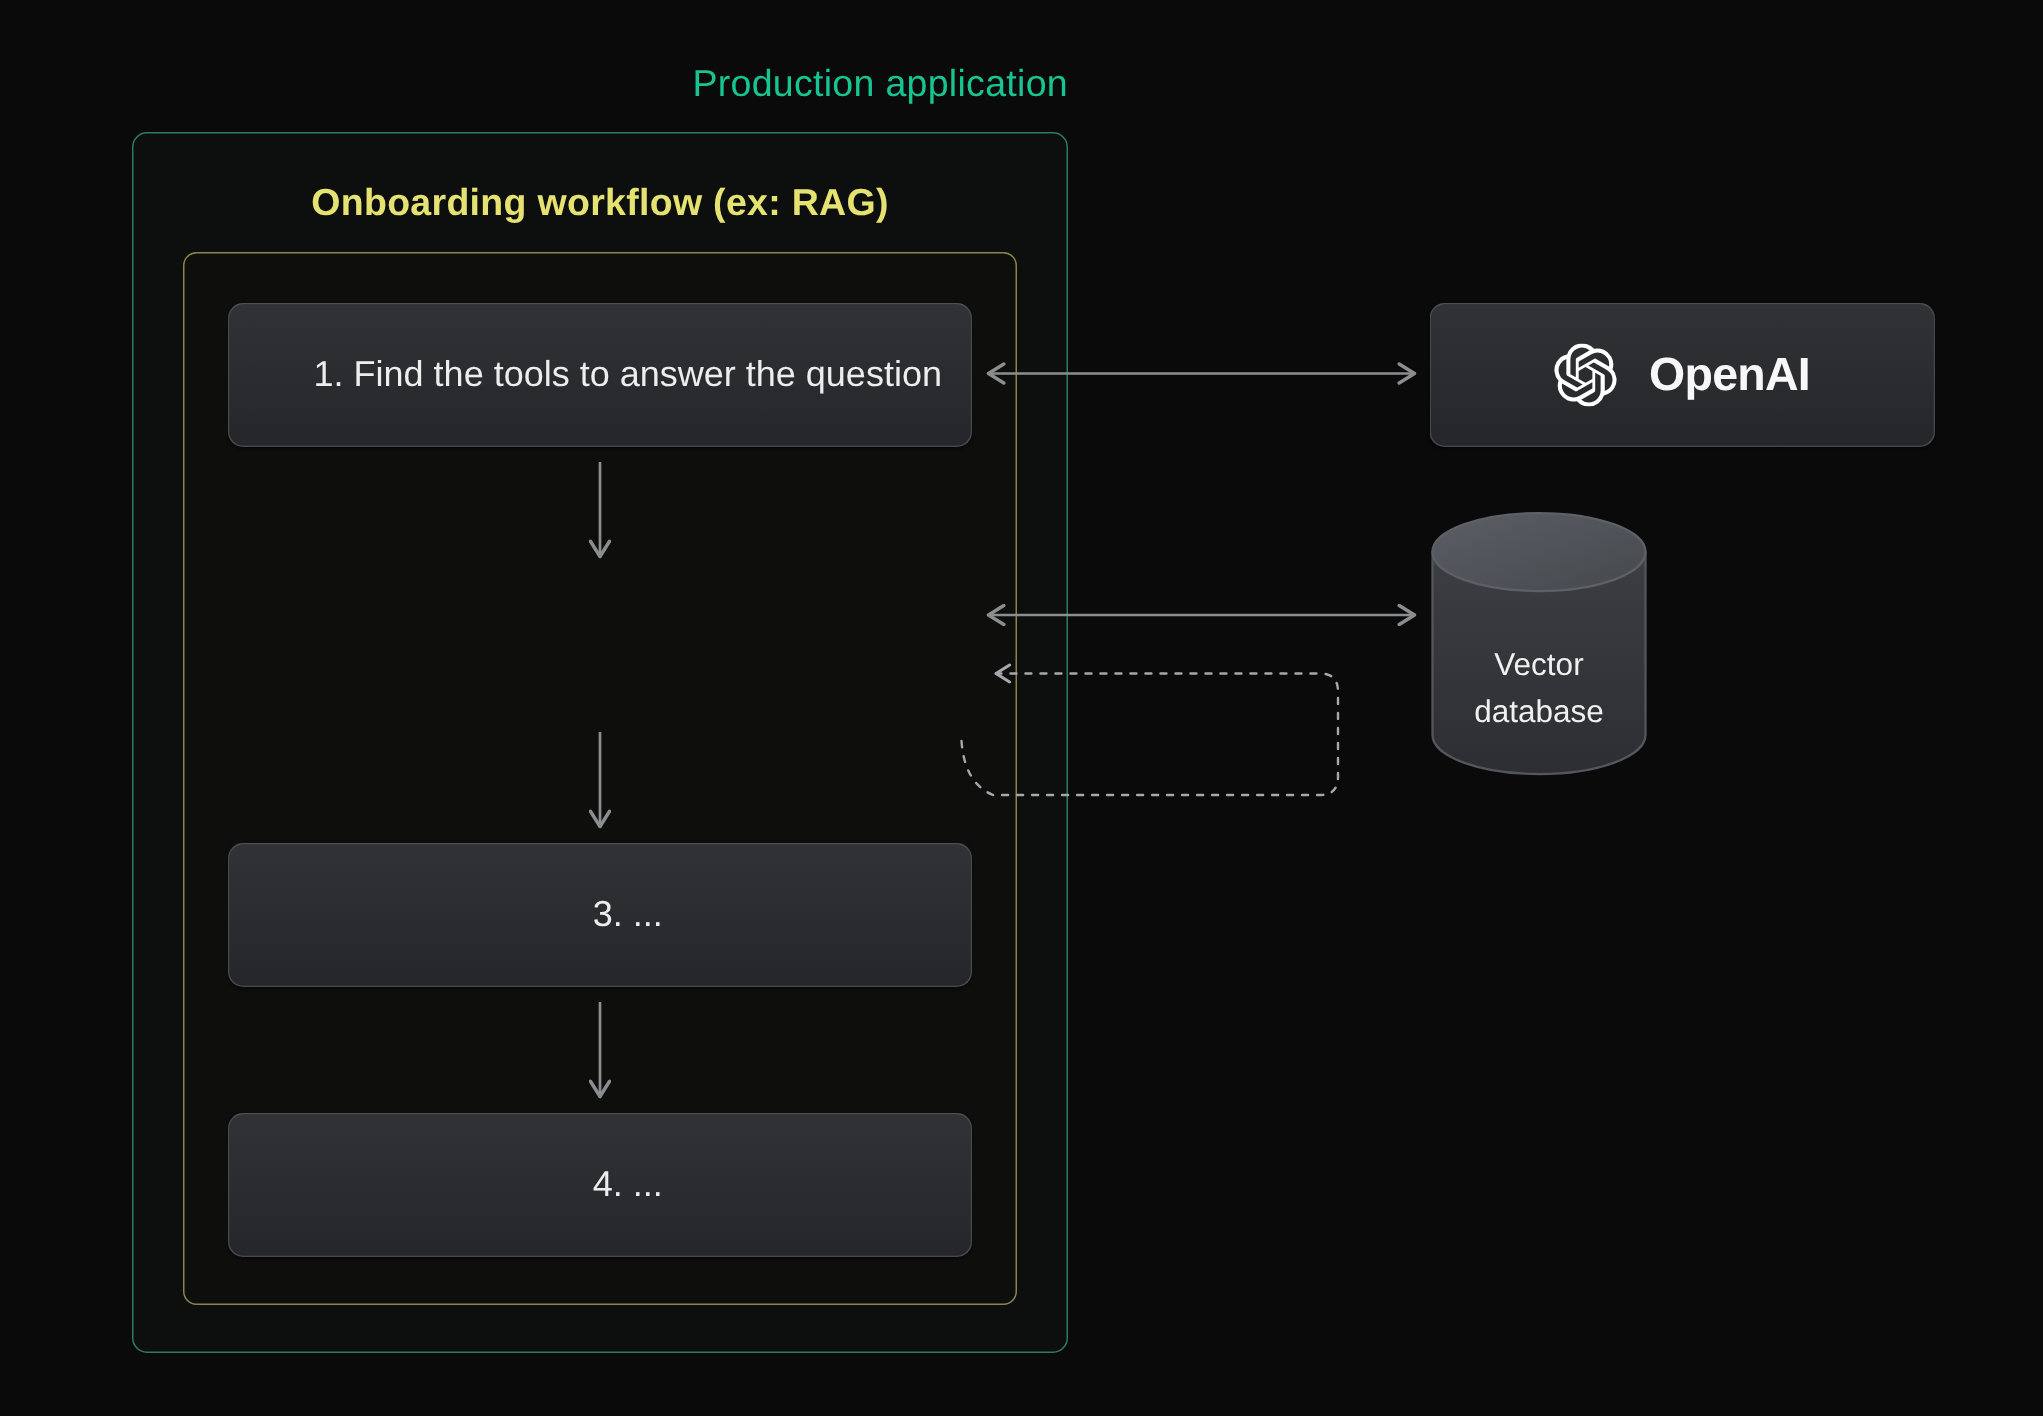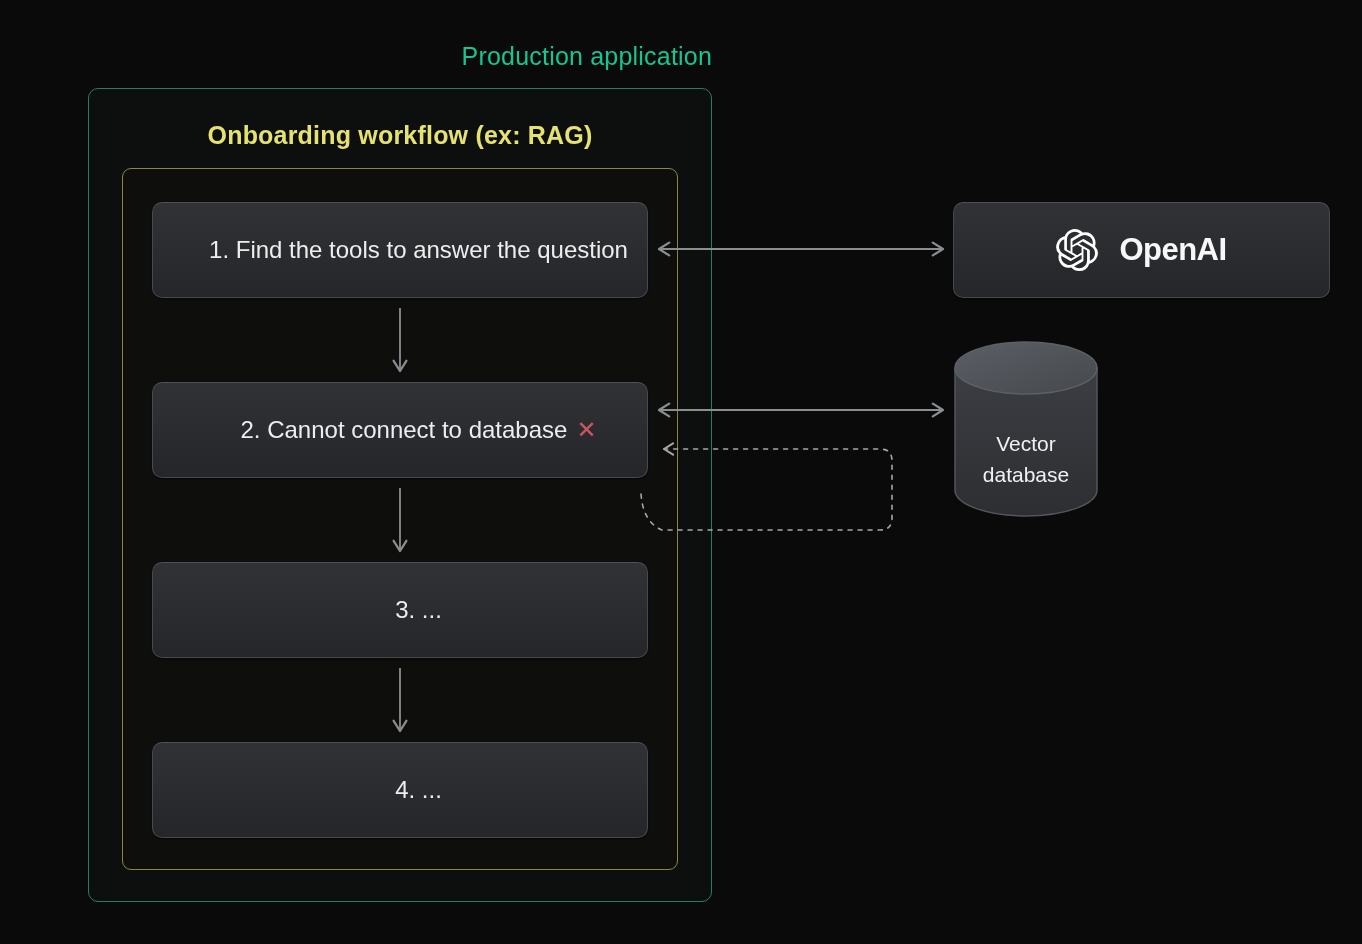--- a/index.html
+++ b/index.html
@@ -45,21 +45,21 @@
     border:1px solid var(--node-border);
     border-top-color:#4c4f53;
     border-radius:10px;
     display:flex;align-items:center;justify-content:center;
     color:var(--node-text);font-size:24px;
     box-shadow:0 1px 2px rgba(0,0,0,.5);
   }
   .step{left:152px;width:496px;height:96px;padding-left:37px;}
   .step .fail-x{color:var(--error-red);font-weight:600;margin-left:9px;font-size:24px;}
   .step-label{white-space:nowrap;}
-  .openai-node{left:953px;top:202px;width:377px;height:96px;gap:21px;}
+  .openai-node{left:953px;top:202px;width:337px;height:96px;gap:21px;}
   .openai-wordmark{font-size:31px;font-weight:700;color:#f7f7f8;letter-spacing:-0.5px;}
   .openai-logo{width:42px;height:42px;display:block;}
 
   .overlay-svg{position:absolute;left:0;top:0;width:1362px;height:944px;pointer-events:none;}
   .vector-db-label{
     position:absolute;left:953px;top:408px;width:146px;
     text-align:center;color:#f0f0f1;font-size:21px;line-height:31px;font-weight:400;margin-top:20px;
   }
 </style>
 </head>
@@ -72,24 +72,20 @@
   <div class="outer-box"></div>
 
   <div class="subtitle">Onboarding workflow (ex: RAG)</div>
 
   <div class="inner-box"></div>
 
   <div class="node step" style="top:202px">
     <span class="step-label">1. Find the tools to answer the question</span>
   </div>
 
-  <div class="node step" style="top:382px">
-    <span class="step-label">2. Cannot connect to database</span>
-    <span class="fail-x">✕</span>
-  </div>
 
   <div class="node step" style="top:562px">
     <span class="step-label">3. ...</span>
   </div>
 
   <div class="node step" style="top:742px">
     <span class="step-label">4. ...</span>
   </div>
 
   <div class="node openai-node">

